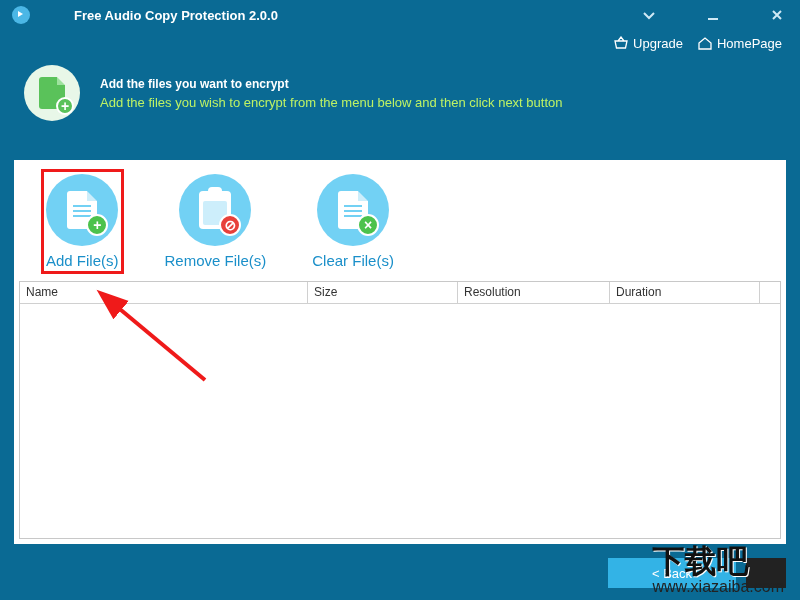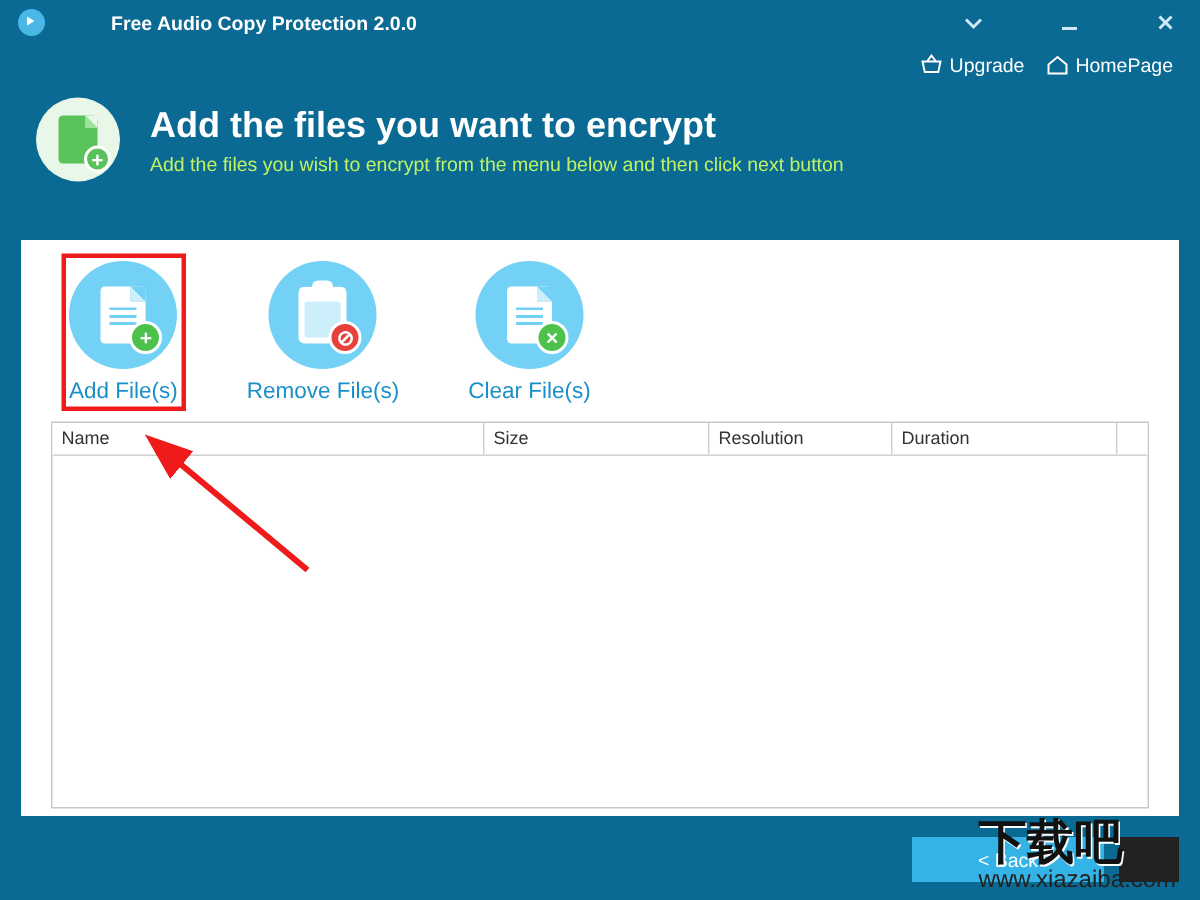--- a/index.html
+++ b/index.html
@@ -13,38 +13,38 @@
 .winbtn svg { width:14px; height:14px; }
 
 .upgrade-row { display:flex; justify-content:flex-end; align-items:center; padding:6px 18px 2px; gap:14px; color:#fff; font-size:13px; }
 .upgrade-row .link { display:flex; align-items:flex-start; gap:4px; cursor:pointer; }
 
 .header { display:flex; align-items:center; padding:10px 24px 18px; color:#fff; gap:20px; }
 .header .bigicon { width:56px; height:56px; border-radius:50%; background:#e8f7e8; display:flex; align-items:center; justify-content:center; position:relative; }
 .header .bigicon .doc { width:26px; height:32px; background:#5ac25a; border-radius:3px; position:relative; }
 .header .bigicon .doc::before { content:""; position:absolute; right:0; top:0; width:0; height:0; border-left:8px solid #9ee29e; border-top:8px solid #e8f7e8; }
 .header .bigicon .plus { position:absolute; right:6px; bottom:6px; width:18px; height:18px; border-radius:50%; background:#5ac25a; border:2px solid #fff; color:#fff; font-size:14px; font-weight:bold; display:flex; align-items:center; justify-content:center; line-height:1; }
-.header h2 { font-size:24px; font-weight:600; margin-bottom:4px; }
+.header h2 { font-size:12px; font-weight:600; margin-bottom:4px; }
 .header p { font-size:13px; color:#bef264; }
 
 .panel { position:absolute; left:14px; right:14px; top:160px; bottom:56px; background:#fff; }
 .actions { display:flex; gap:38px; padding:10px 28px 8px; }
 .action { display:flex; flex-direction:column; align-items:center; gap:6px; cursor:pointer; color:#1a8fc9; font-size:15px; padding:4px; }
 .action.hl { outline:3px solid #ef1a1a; outline-offset:-2px; }
 .action .circ { width:72px; height:72px; border-radius:50%; background:#72d1f4; display:flex; align-items:center; justify-content:center; position:relative; }
 .action .doc2 { width:30px; height:38px; background:#fff; border-radius:3px; position:relative; }
 .action .doc2::before { content:""; position:absolute; right:0; top:0; border-left:10px solid #cdeefb; border-top:10px solid #72d1f4; }
 .action .doc2 .lines { position:absolute; left:6px; right:6px; top:14px; height:14px; background:repeating-linear-gradient(#72d1f4 0 2px, transparent 2px 5px); }
 .action .clip { width:32px; height:38px; background:#fff; border-radius:4px; position:relative; border-top:6px solid #fff; }
 .action .clip::before { content:""; position:absolute; top:-10px; left:50%; transform:translateX(-50%); width:14px; height:8px; background:#fff; border-radius:4px 4px 0 0; }
 .action .clip .inner { position:absolute; inset:4px; background:#cdeefb; border-radius:2px; }
 .action .badge { position:absolute; right:10px; bottom:10px; width:22px; height:22px; border-radius:50%; border:2px solid #fff; display:flex; align-items:center; justify-content:center; color:#fff; font-weight:bold; font-size:14px; }
 .badge.green{background:#4cc24c;} .badge.red{background:#e8403a;}
 
-.table { margin:0 20px; border:1px solid #c8c8c8; height:calc(100% - 126px); background:#fff; }
+.table { margin:0 5px; border:1px solid #c8c8c8; height:calc(100% - 126px); background:#fff; }
 .thead { display:flex; background:#fff; border-bottom:1px solid #d0d0d0; font-size:12px; color:#333; height:22px; }
 .thead .col { padding:3px 6px; border-right:1px solid #d0d0d0; }
 .col.name{width:288px;} .col.size{width:150px;} .col.dur{width:150px;} .col.res{flex:1;} .col.sc{width:20px;border-right:none;}
 
 .footer { position:absolute; bottom:12px; right:14px; display:flex; gap:10px; }
 .btn { width:128px; height:30px; border:none; color:#fff; font-size:13px; cursor:pointer; }
 .btn.back { background:#33b3e6; }
 .btn.hidden { background:#222; width:40px; }
 
 .arrow { position:absolute; left:95px; top:295px; pointer-events:none; }

